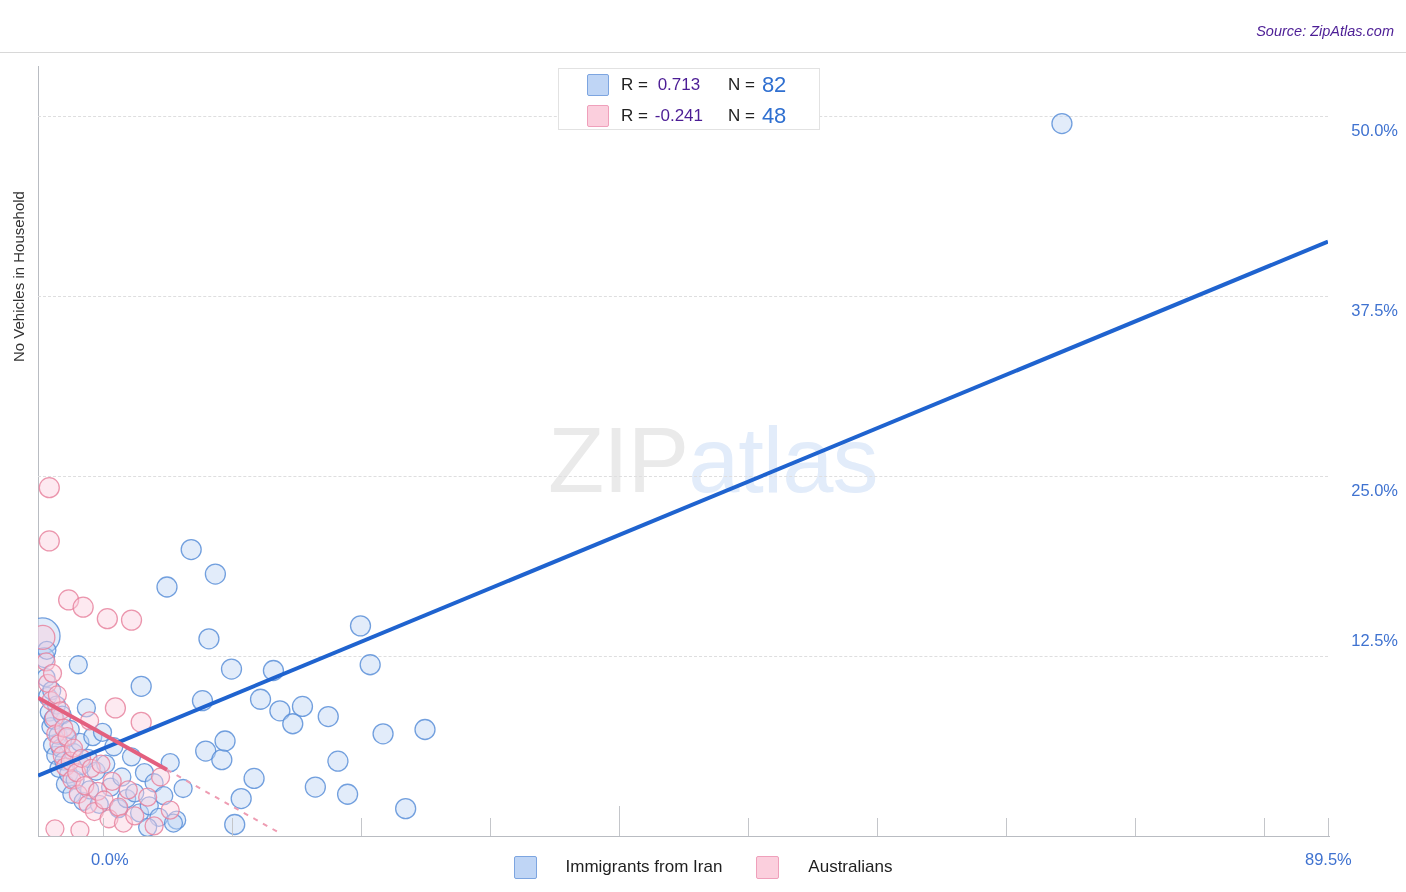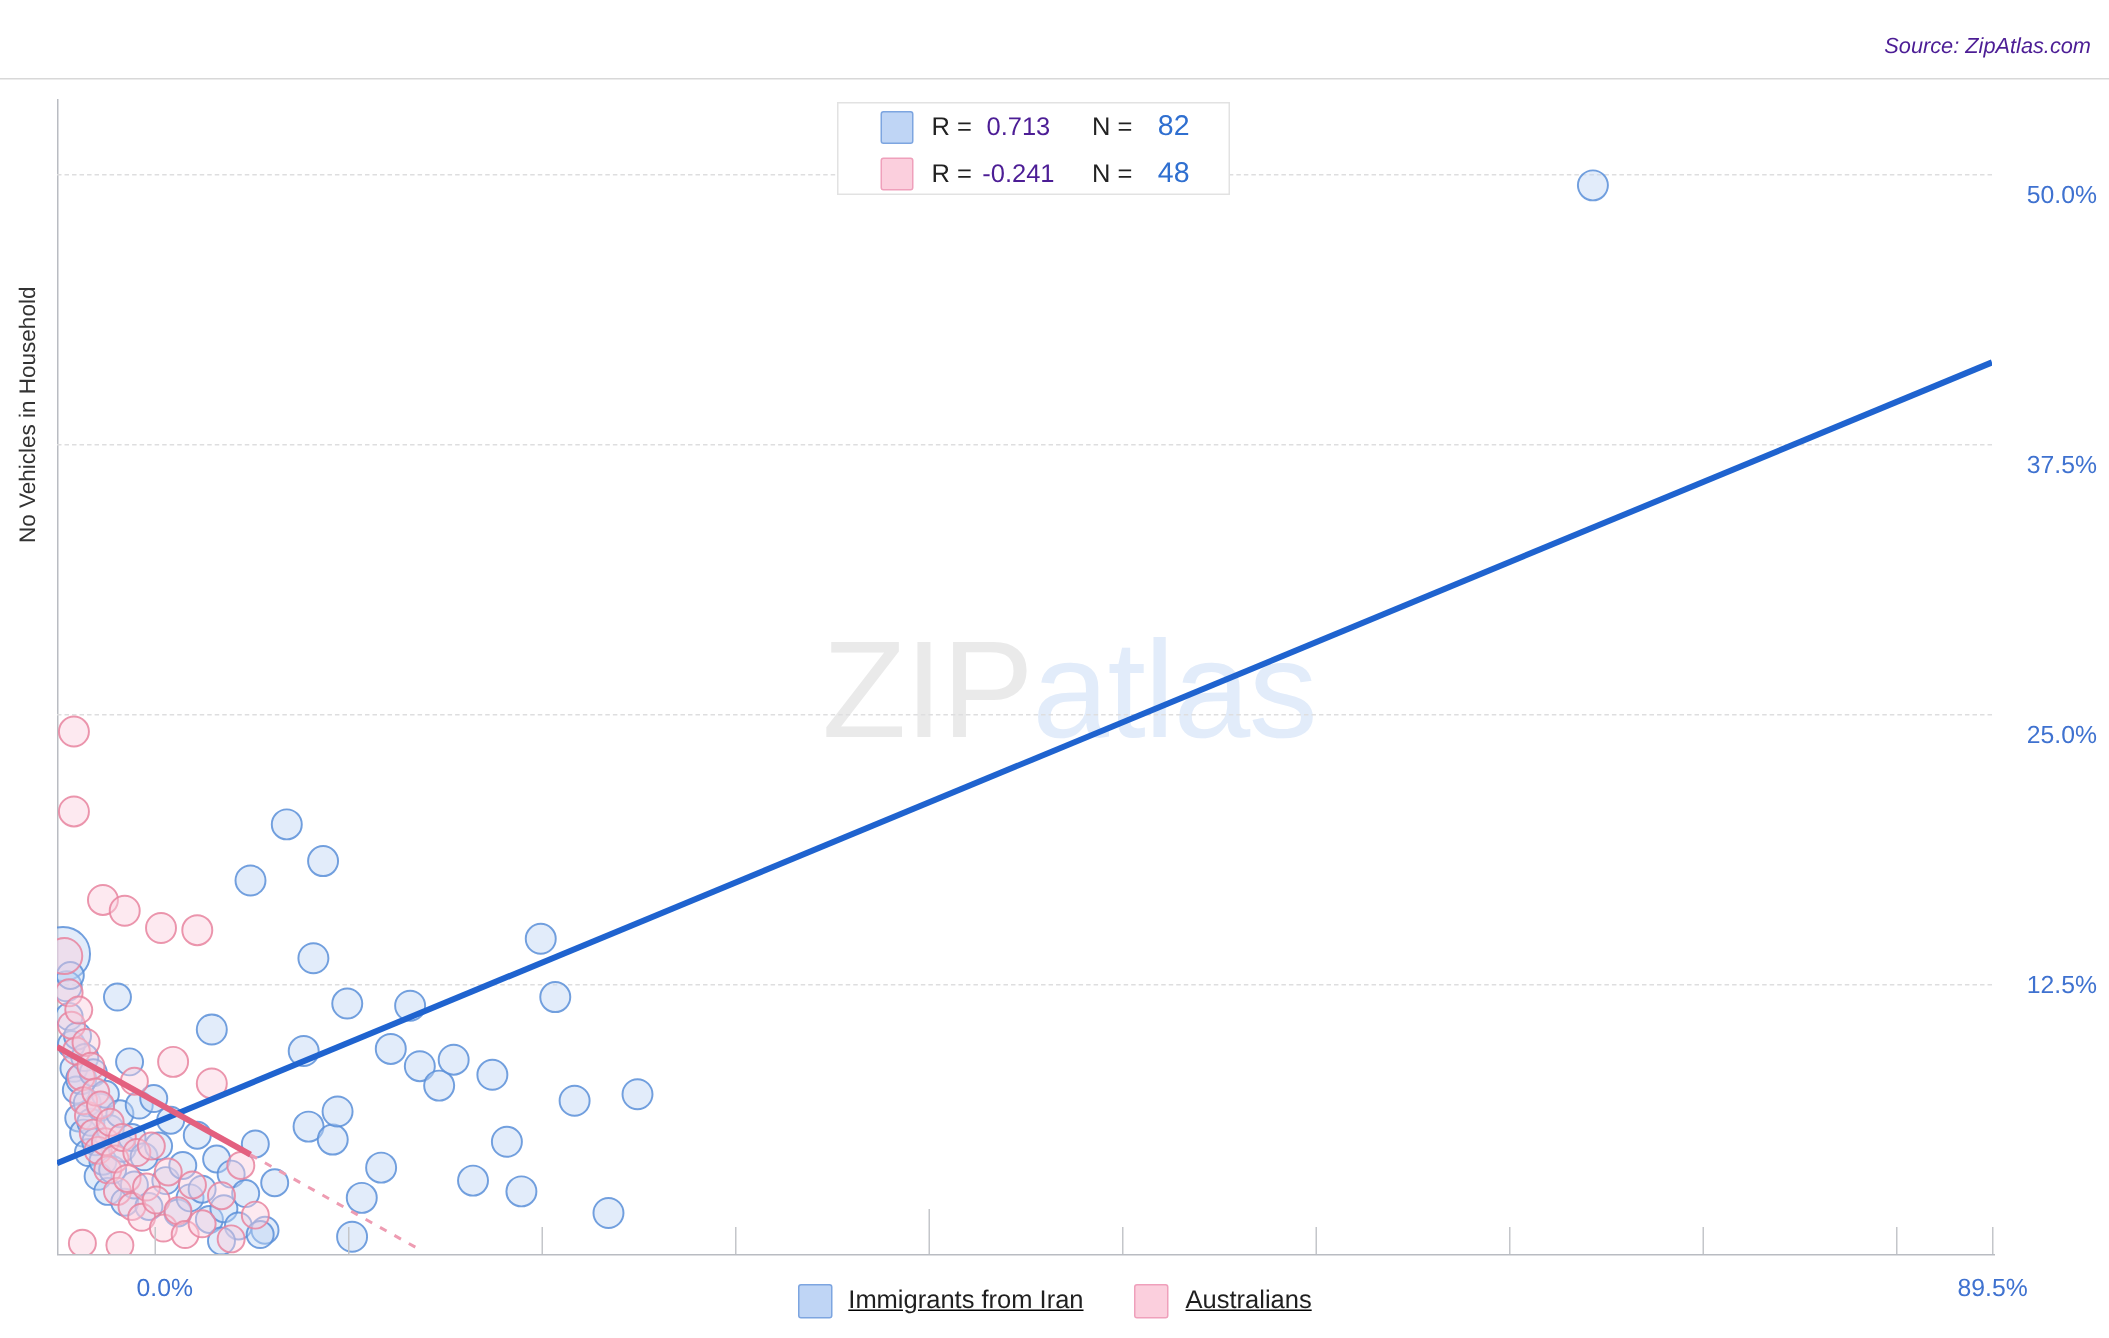--- a/index.html
+++ b/index.html
@@ -171,42 +171,41 @@
     color: #4c1d95;
     width: 62px;
     text-align: center;
   }
   .stat-nlabel {
     font-size: 17px;
     color: #222;
     margin-left: 18px;
   }
   .stat-nval {
-    font-size: 19px;
+    font-size: 22px;
     color: #2f6fd0;
-    margin-left: 17px;
+    margin-left: 7px;
   }
   .bottom-legend {
     position: absolute;
     left: 0;
     top: 850px;
     width: 1406px;
     height: 34px;
     display: flex;
     justify-content: center;
     align-items: center;
     gap: 34px;
     pointer-events: none;
   }
   .blg-item {
     display: flex;
     align-items: center;
-    gap: 11px;
+    gap: 29px;
     pointer-events: auto;
-    text-decoration: underline;
   }
   .blg-sw {
     width: 21px;
     height: 21px;
     border-radius: 2px;
   }
   .blg-text {
     font-size: 17px;
     color: #1f1f1f;
     white-space: nowrap;
@@ -390,21 +389,21 @@
         <line x1="38" y1="775.5514018691589" x2="1328" y2="241.58878504672907" stroke="#1f63cf" stroke-width="4"></line>
         <line x1="38" y1="697.8317757009346" x2="167" y2="769.7943925233645" stroke="#e3607f" stroke-width="4"></line>
         <line x1="167" y1="769.7943925233645" x2="279.875" y2="833.1214953271028" stroke="#ee9cb2" stroke-width="2" stroke-dasharray="5 6"></line>
       </g>
     </svg>
 
   <div id="ytick-labels">
       <div class="ytick-label" style="top: 121.374px; text-align: center;">50.0%</div>
       <div class="ytick-label" style="top: 301.28px;">37.5%</div>
       <div class="ytick-label" style="top: 481.187px;">25.0%</div>
-      <div class="ytick-label" style="top: 648px;">12.5%</div>
+      <div class="ytick-label" style="top: 631px;">12.5%</div>
     </div>
   <div id="xtick-group">
       <div class="xtick" style="left: 102.5px;"></div>
       <div class="xtick" style="left: 231.5px;"></div>
       <div class="xtick" style="left: 360.5px;"></div>
       <div class="xtick" style="left: 489.5px;"></div>
       <div class="xtick-tall" style="left: 618.5px;"></div>
       <div class="xtick" style="left: 747.5px;"></div>
       <div class="xtick" style="left: 876.5px;"></div>
       <div class="xtick" style="left: 1005.5px;"></div>

